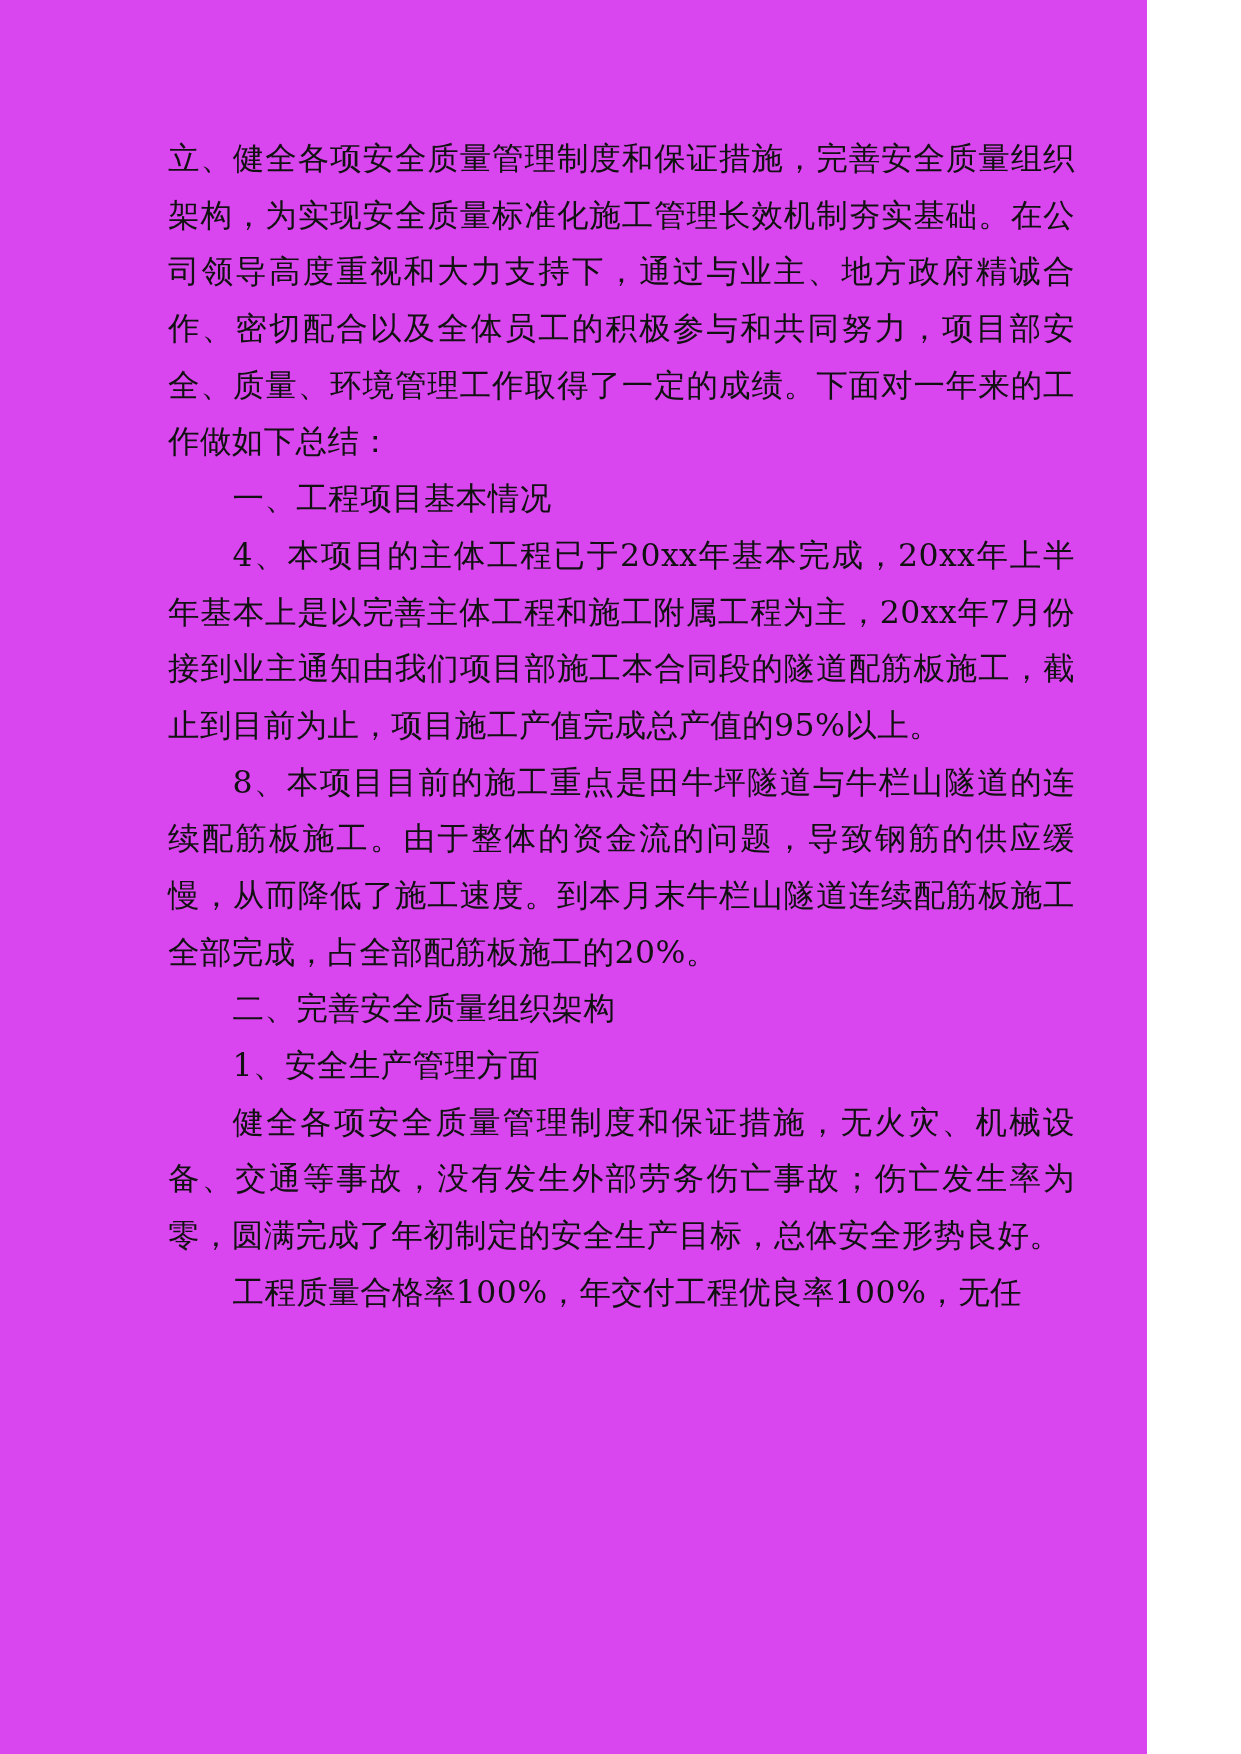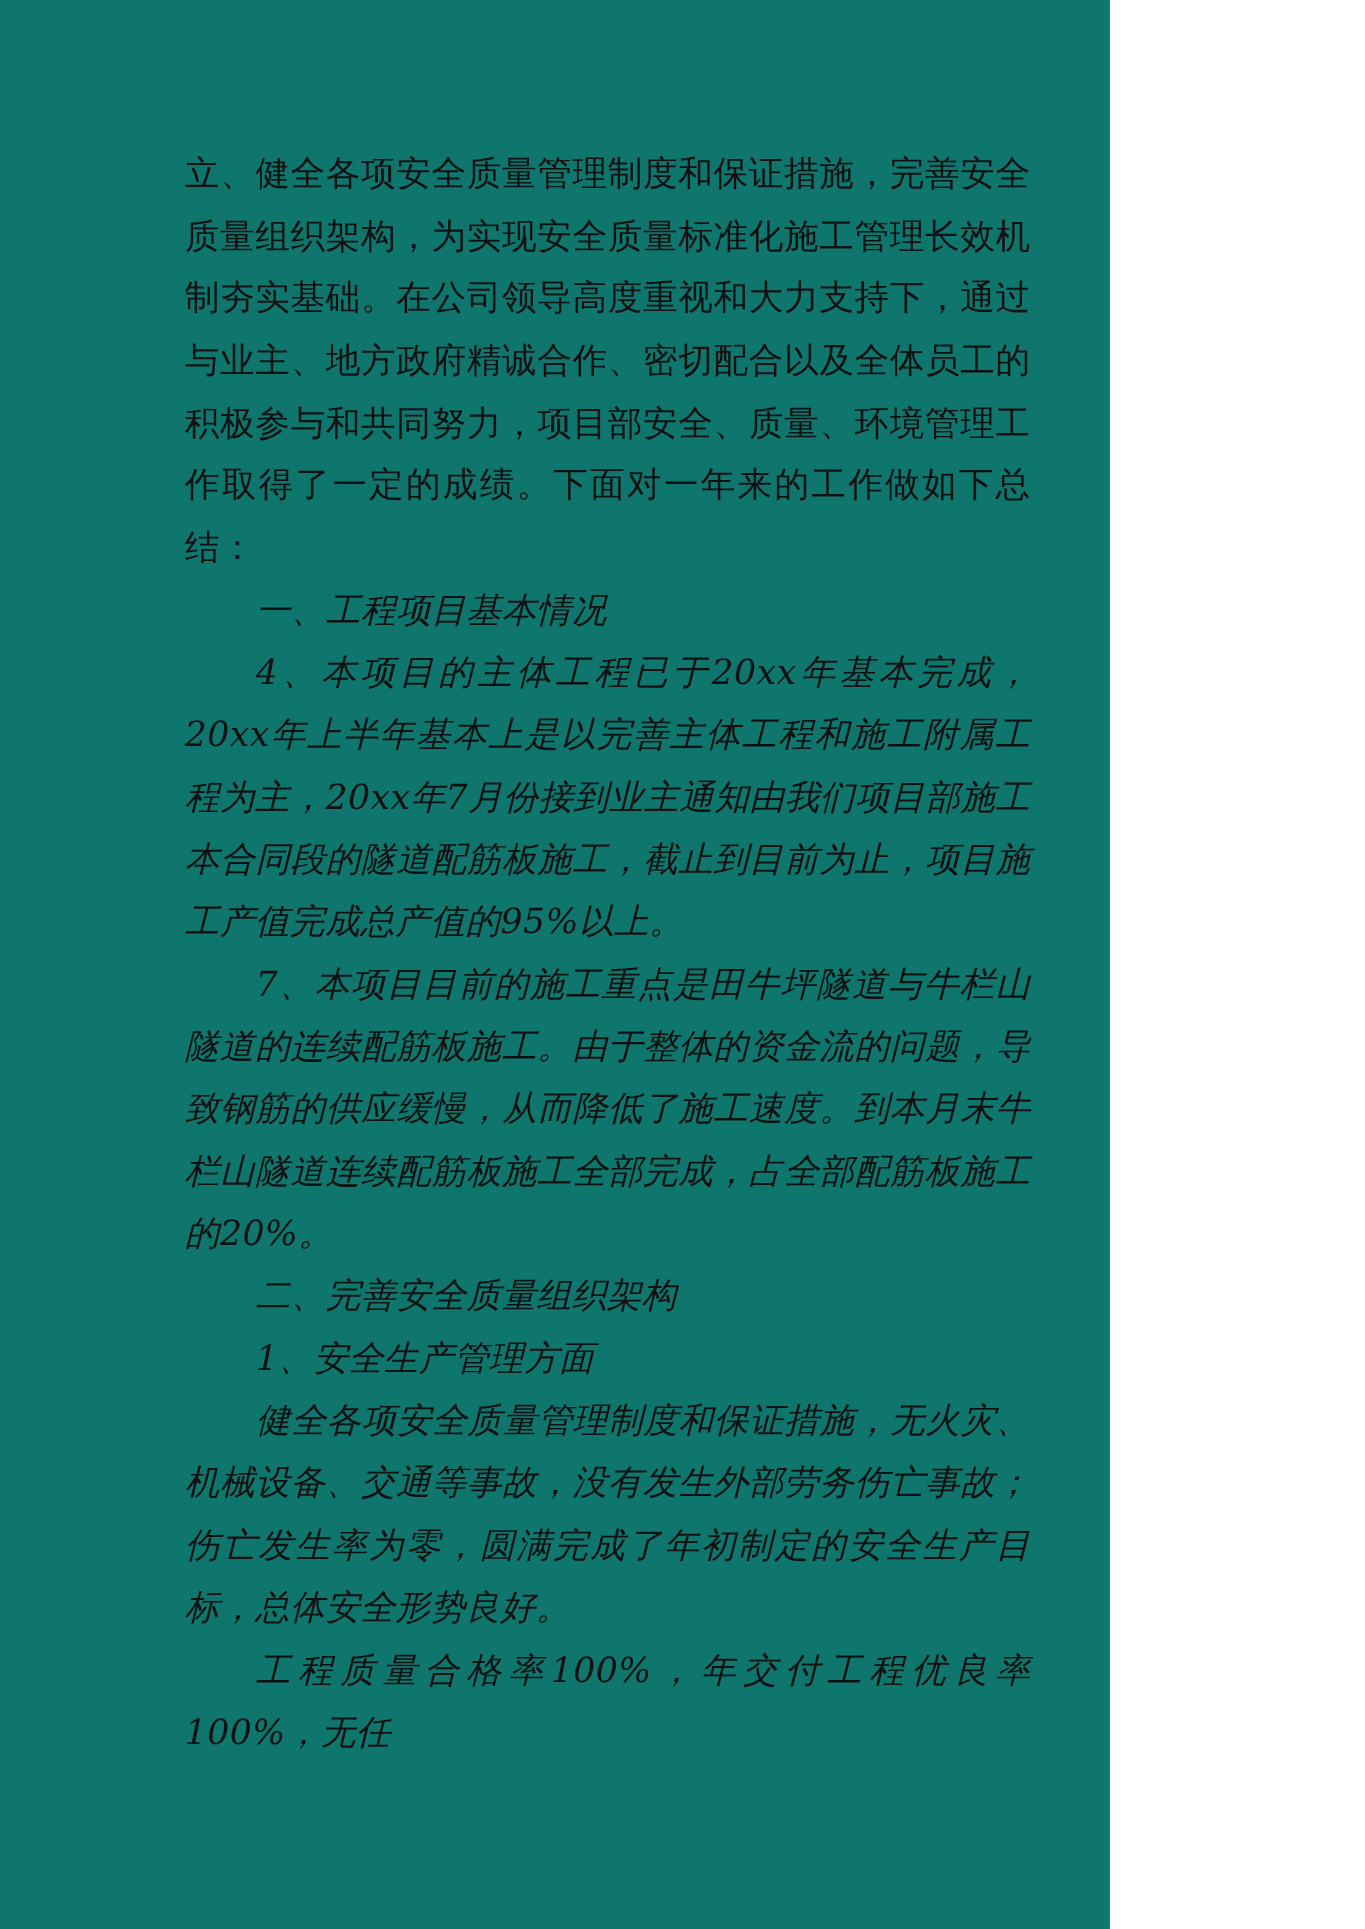--- a/index.html
+++ b/index.html
@@ -8,54 +8,53 @@
     background: #ffffff;
   }
   body {
     width: 1241px;
     height: 1754px;
     font-family: "DejaVu Serif", "Liberation Serif", serif;
     color: #000000;
   }
   .page {
     position: relative;
-    width: 1009px;
+    width: 1147px;
     height: 1754px;
     box-sizing: border-box;
     padding: 130px 72px 120px 168px;
-    background: #0f766e;
+    background: #d946ef;
   }
   .doc-body {
     font-size: 31.5px;
     line-height: 1.80;
     letter-spacing: 0.4px;
     text-align: justify;
     text-justify: inter-ideograph;
     color: #111111;
   }
   .para {
     margin: 0;
     text-indent: 0;
     white-space: normal;
   }
   .para.indent {
     text-indent: 2.05em;
   }
   .para + .para {
     margin-top: 0px;
-    font-style: italic;
   }
 </style>
 </head>
 <body>
 
 <div class="page">
   <div class="doc-body">
     <p class="para">立、健全各项安全质量管理制度和保证措施，完善安全质量组织架构，为实现安全质量标准化施工管理长效机制夯实基础。在公司领导高度重视和大力支持下，通过与业主、地方政府精诚合作、密切配合以及全体员工的积极参与和共同努力，项目部安全、质量、环境管理工作取得了一定的成绩。下面对一年来的工作做如下总结：</p>
     <p class="para indent">一、工程项目基本情况</p>
     <p class="para indent">4、本项目的主体工程已于20xx年基本完成，20xx年上半年基本上是以完善主体工程和施工附属工程为主，20xx年7月份接到业主通知由我们项目部施工本合同段的隧道配筋板施工，截止到目前为止，项目施工产值完成总产值的95%以上。</p>
-    <p class="para indent">7、本项目目前的施工重点是田牛坪隧道与牛栏山隧道的连续配筋板施工。由于整体的资金流的问题，导致钢筋的供应缓慢，从而降低了施工速度。到本月末牛栏山隧道连续配筋板施工全部完成，占全部配筋板施工的20%。</p>
+    <p class="para indent">8、本项目目前的施工重点是田牛坪隧道与牛栏山隧道的连续配筋板施工。由于整体的资金流的问题，导致钢筋的供应缓慢，从而降低了施工速度。到本月末牛栏山隧道连续配筋板施工全部完成，占全部配筋板施工的20%。</p>
     <p class="para indent">二、完善安全质量组织架构</p>
     <p class="para indent">1、安全生产管理方面</p>
     <p class="para indent">健全各项安全质量管理制度和保证措施，无火灾、机械设备、交通等事故，没有发生外部劳务伤亡事故；伤亡发生率为零，圆满完成了年初制定的安全生产目标，总体安全形势良好。</p>
     <p class="para indent">工程质量合格率100%，年交付工程优良率100%，无任</p>
   </div>
 </div>
 
 </body></html>

